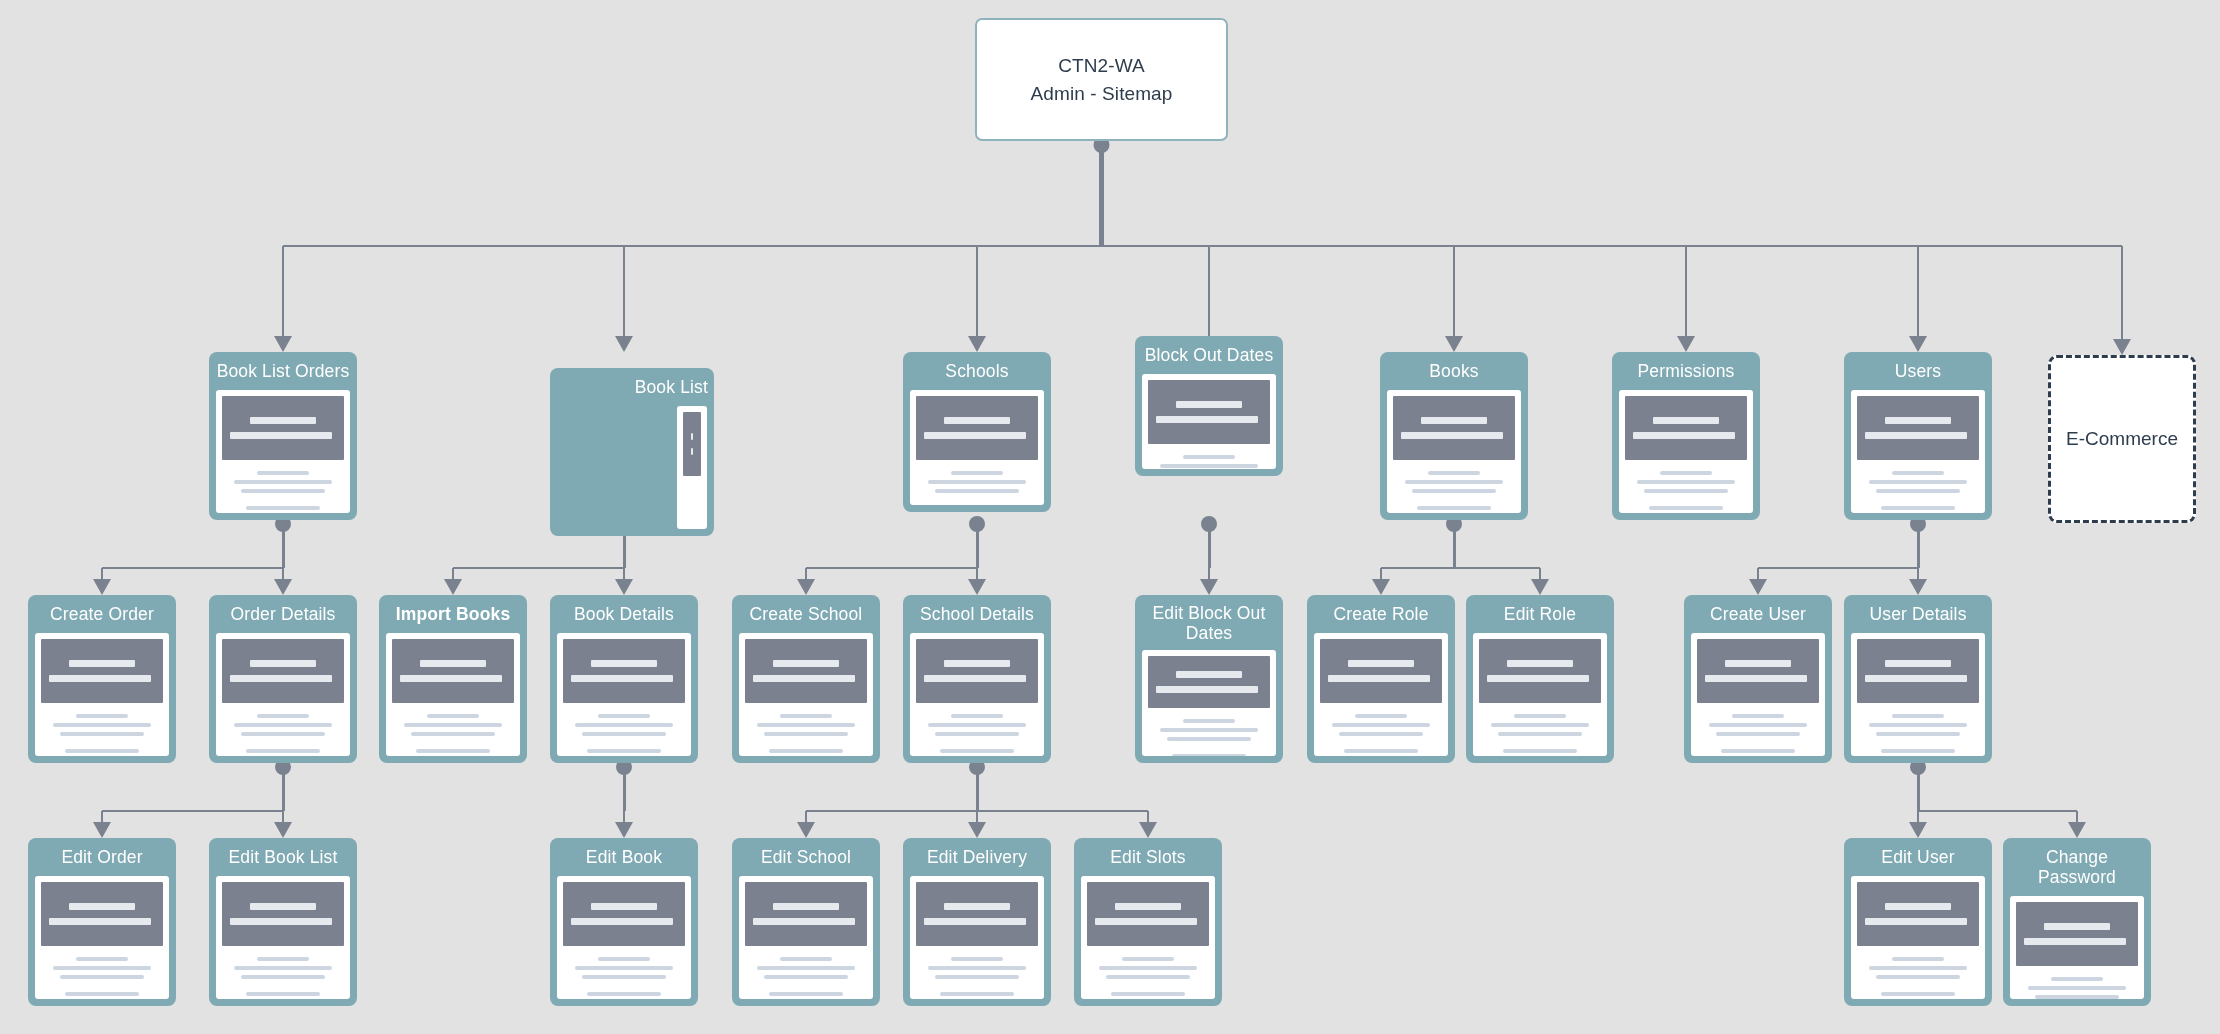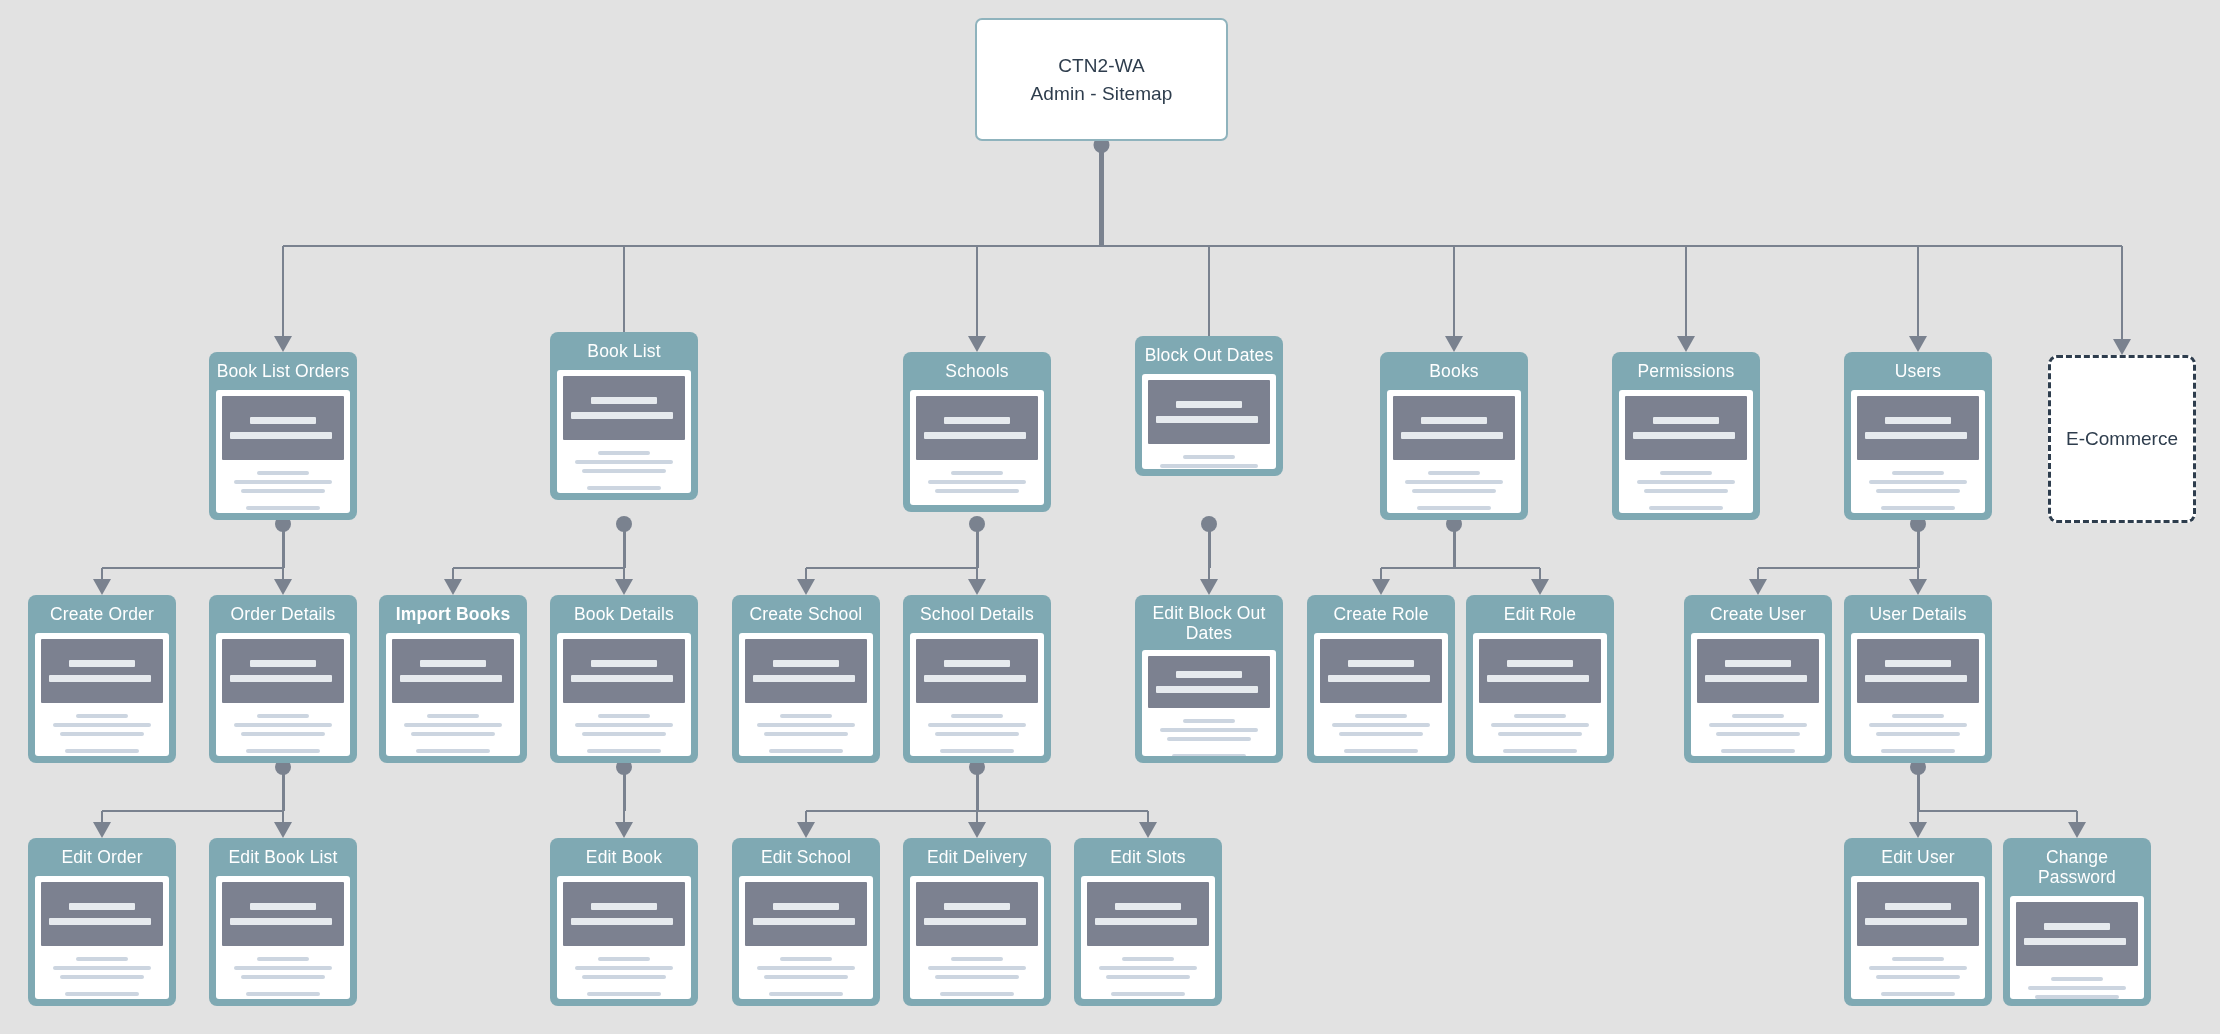--- a/index.html
+++ b/index.html
@@ -217,21 +217,21 @@
         </div>
         <div class="lines">
           <div class="ln w50 ind-c"></div>
           <div class="ln w95 ind-l"></div>
           <div class="ln w80 ind-c"></div>
           <div class="ln gap"></div>
           <div class="ln w72 ind-c"></div>
         </div>
       </div>
     </div>
-    <div class="card" style="left: 550px; top: 332px; width: 148px; height: 168px;">
+    <div class="card" style="left: 550px; top: 368px; width: 164px; height: 168px; align-items: flex-end;">
       <div class="card-title">Book List</div>
       <div class="card-body">
         <div class="hero" style="height: 64px;">
           <div class="hbar h1"></div>
           <div class="hbar h2"></div>
         </div>
         <div class="lines">
           <div class="ln w50 ind-c"></div>
           <div class="ln w95 ind-l"></div>
           <div class="ln w80 ind-c"></div>

